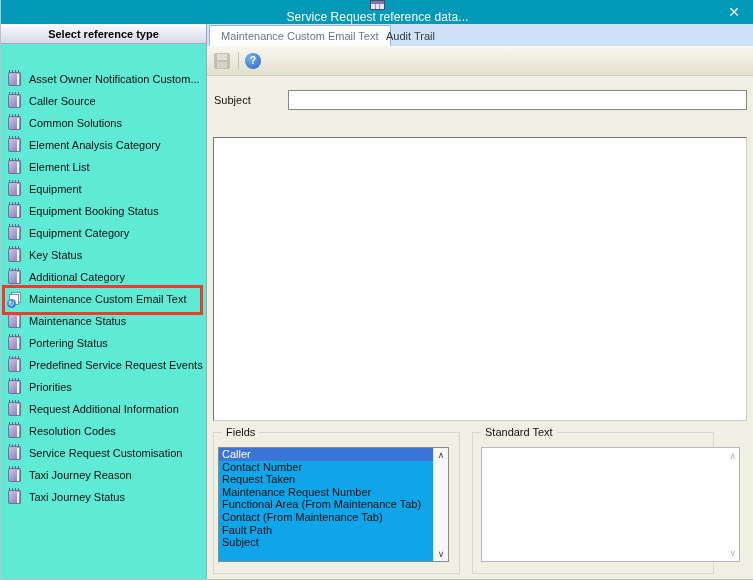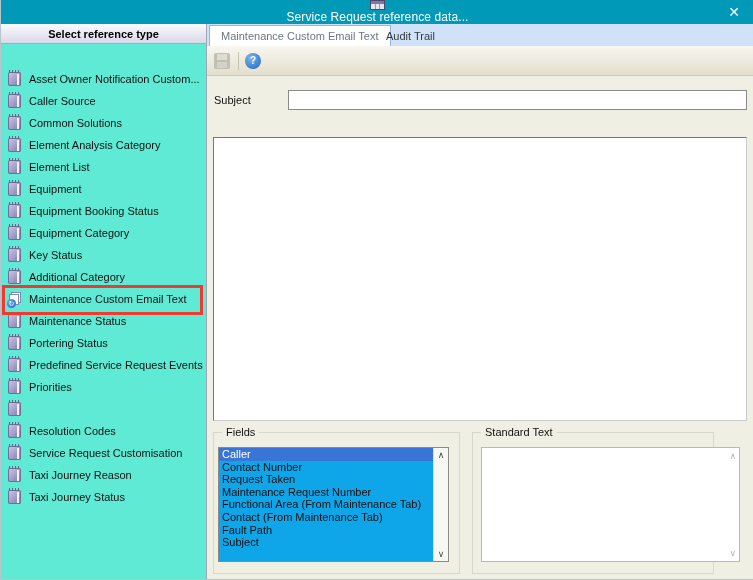--- a/index.html
+++ b/index.html
@@ -168,20 +168,21 @@
       <div class="ref-item" style="top:308px">
           <span class="ref-icon"></span>
           <span class="ref-label">Predefined Service Request Events</span>
         </div>
       <div class="ref-item" style="top:330px">
           <span class="ref-icon"></span>
           <span class="ref-label">Priorities</span>
         </div>
       <div class="ref-item" style="top:352px">
           <span class="ref-icon"></span>
+          <span class="ref-label">Request Additional Information</span>
         </div>
       <div class="ref-item" style="top:374px">
           <span class="ref-icon"></span>
           <span class="ref-label">Resolution Codes</span>
         </div>
       <div class="ref-item" style="top:396px">
           <span class="ref-icon"></span>
           <span class="ref-label">Service Request Customisation</span>
         </div>
       <div class="ref-item" style="top:418px">

